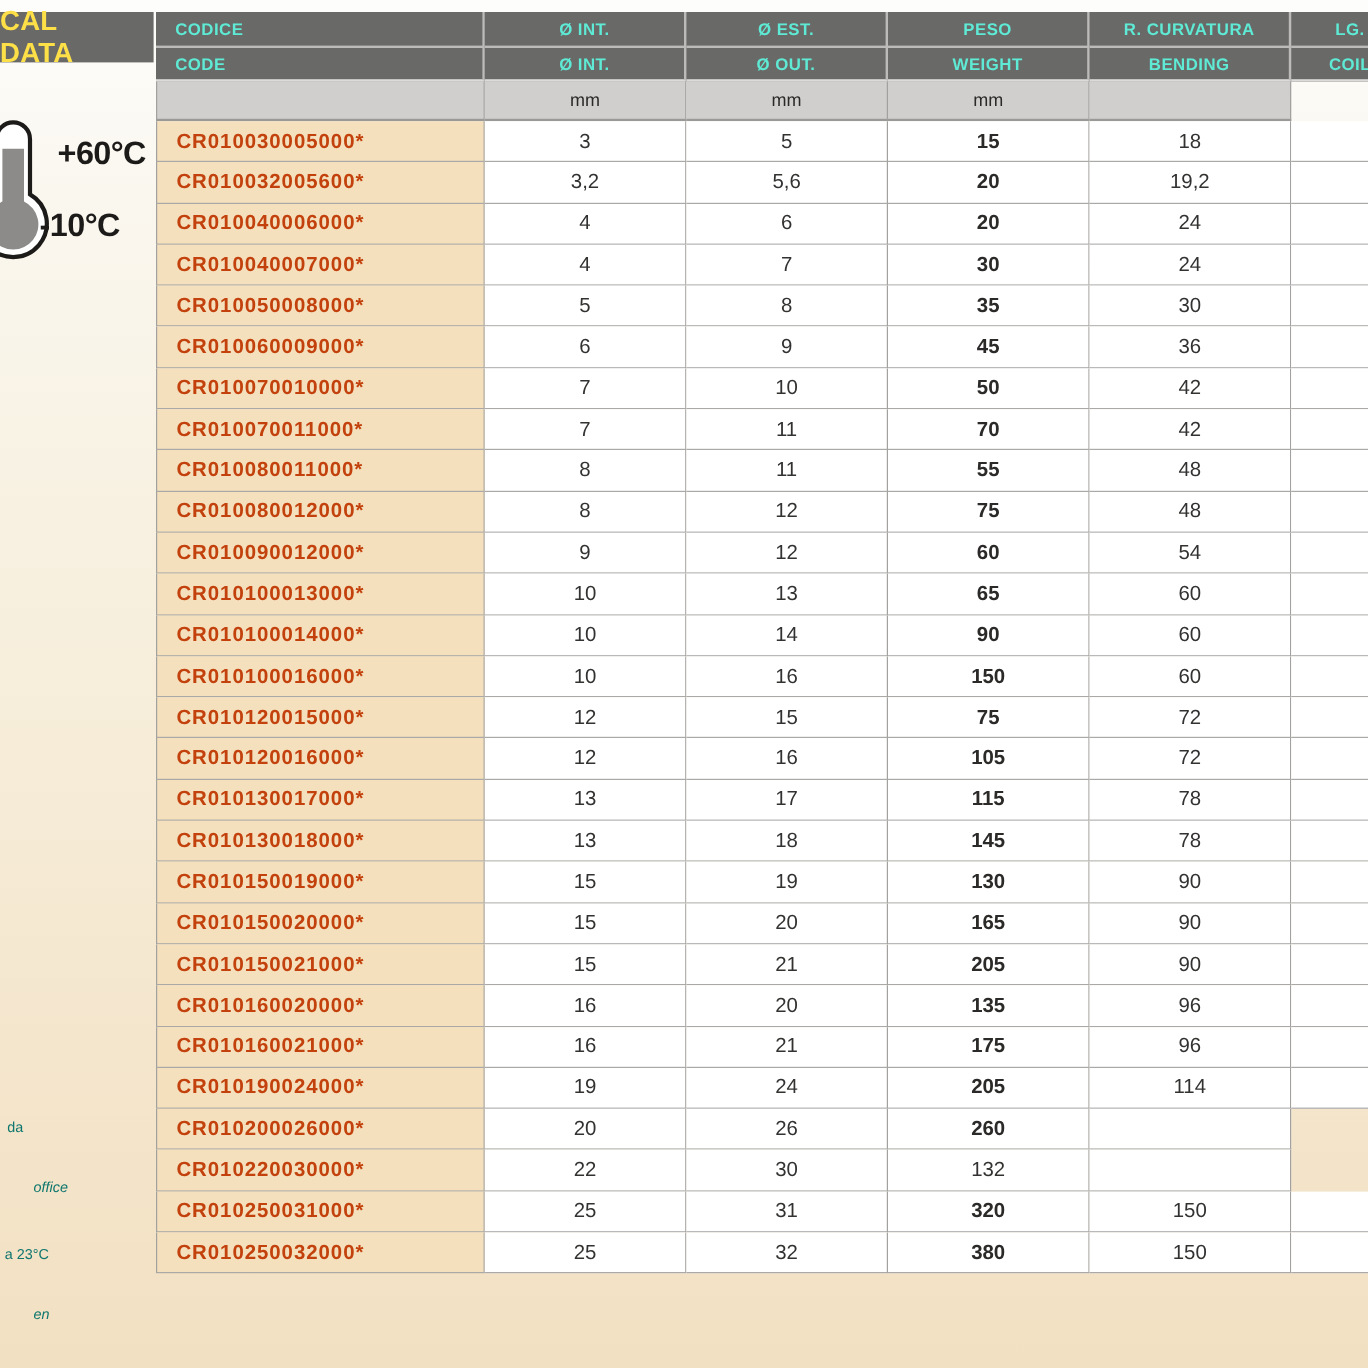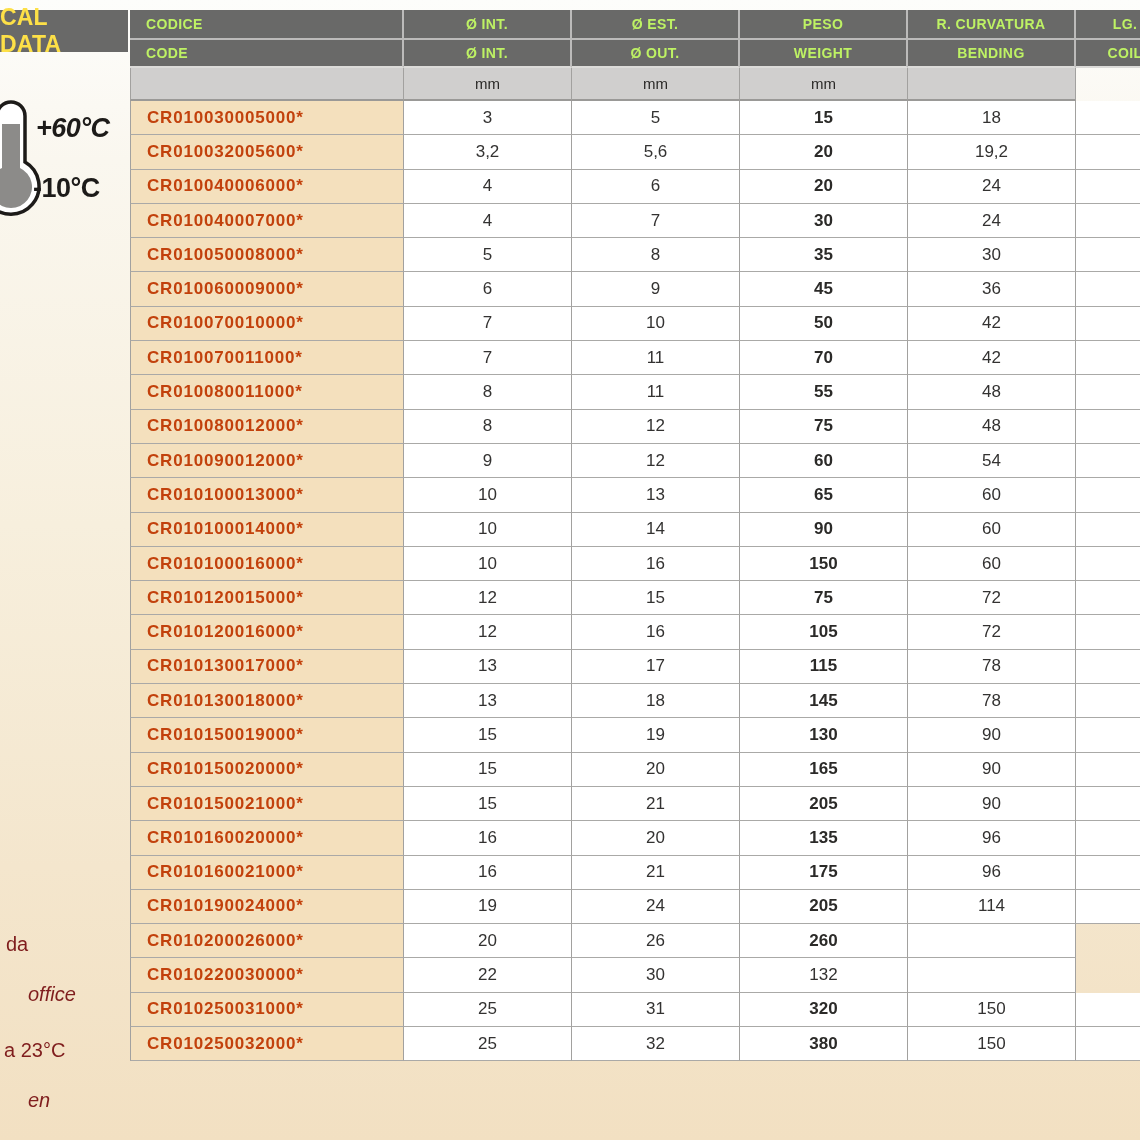--- a/index.html
+++ b/index.html
@@ -10,38 +10,38 @@
   }
   
   .caldata{
     position:absolute;left:0;top:10px;width:128px;height:42px;background:#696968;
     color:#fde047;display:flex;align-items:center;justify-content:flex-end;
     padding-right:20px;box-sizing:border-box;font-weight:bold;font-size:23px;letter-spacing:.2px;
   }
   
   .thermo{position:absolute;left:-15px;top:94px;width:80px;height:128px;}
   .temp{position:absolute;font-weight:bold;font-size:27px;line-height:1;color:#1d1b19;letter-spacing:-.5px;}
-  .temp.max{left:36px;top:115px;font-style:italic;}
+  .temp.max{left:48px;top:115px;}
   .temp.min{left:33px;top:175px;}
   
-  .note{position:absolute;font-size:20px;line-height:1.2;color:#7f1d1d;white-space:nowrap;}
+  .note{position:absolute;font-size:12px;line-height:1.2;color:#0f766e;white-space:nowrap;}
   .note.it{font-style:italic;padding-left:28px;}
   .n0{left:6px;top:932px;}
   .n1{left:0;top:982px;}
   .n2{left:4px;top:1038px;}
   .n3{left:0;top:1088px;}
   
   .table{position:absolute;left:130px;top:10px;}
   .row{display:grid;grid-template-columns:274px 168px 168px 168px 168px 100px;}
   .cell{
     box-sizing:border-box;display:flex;align-items:center;justify-content:center;
     overflow:hidden;white-space:nowrap;
   }
   .hrow1 .cell,.hrow2 .cell{
-    background:#696968;color:#bef264;font-weight:bold;font-size:14px;letter-spacing:.4px;
+    background:#696968;color:#5eead4;font-weight:bold;font-size:14px;letter-spacing:.4px;
     border-right:2px solid #bcbbba;
   }
   .hrow1 .cell{height:30px;border-bottom:2px solid #bcbbba;}
   .hrow2 .cell{height:28px;border-bottom:2px solid #dcdbd9;}
   .cell.left{justify-content:flex-start;padding-left:16px;}
   .urow .cell{
     height:33px;background:#d0cfce;font-weight:normal;font-size:15px;color:#2b2a28;
     border-right:1px solid #a2a19f;border-bottom:2px solid #9a9997;
   }
   .urow .cell:first-child{border-left:1px solid #a2a19f;}

